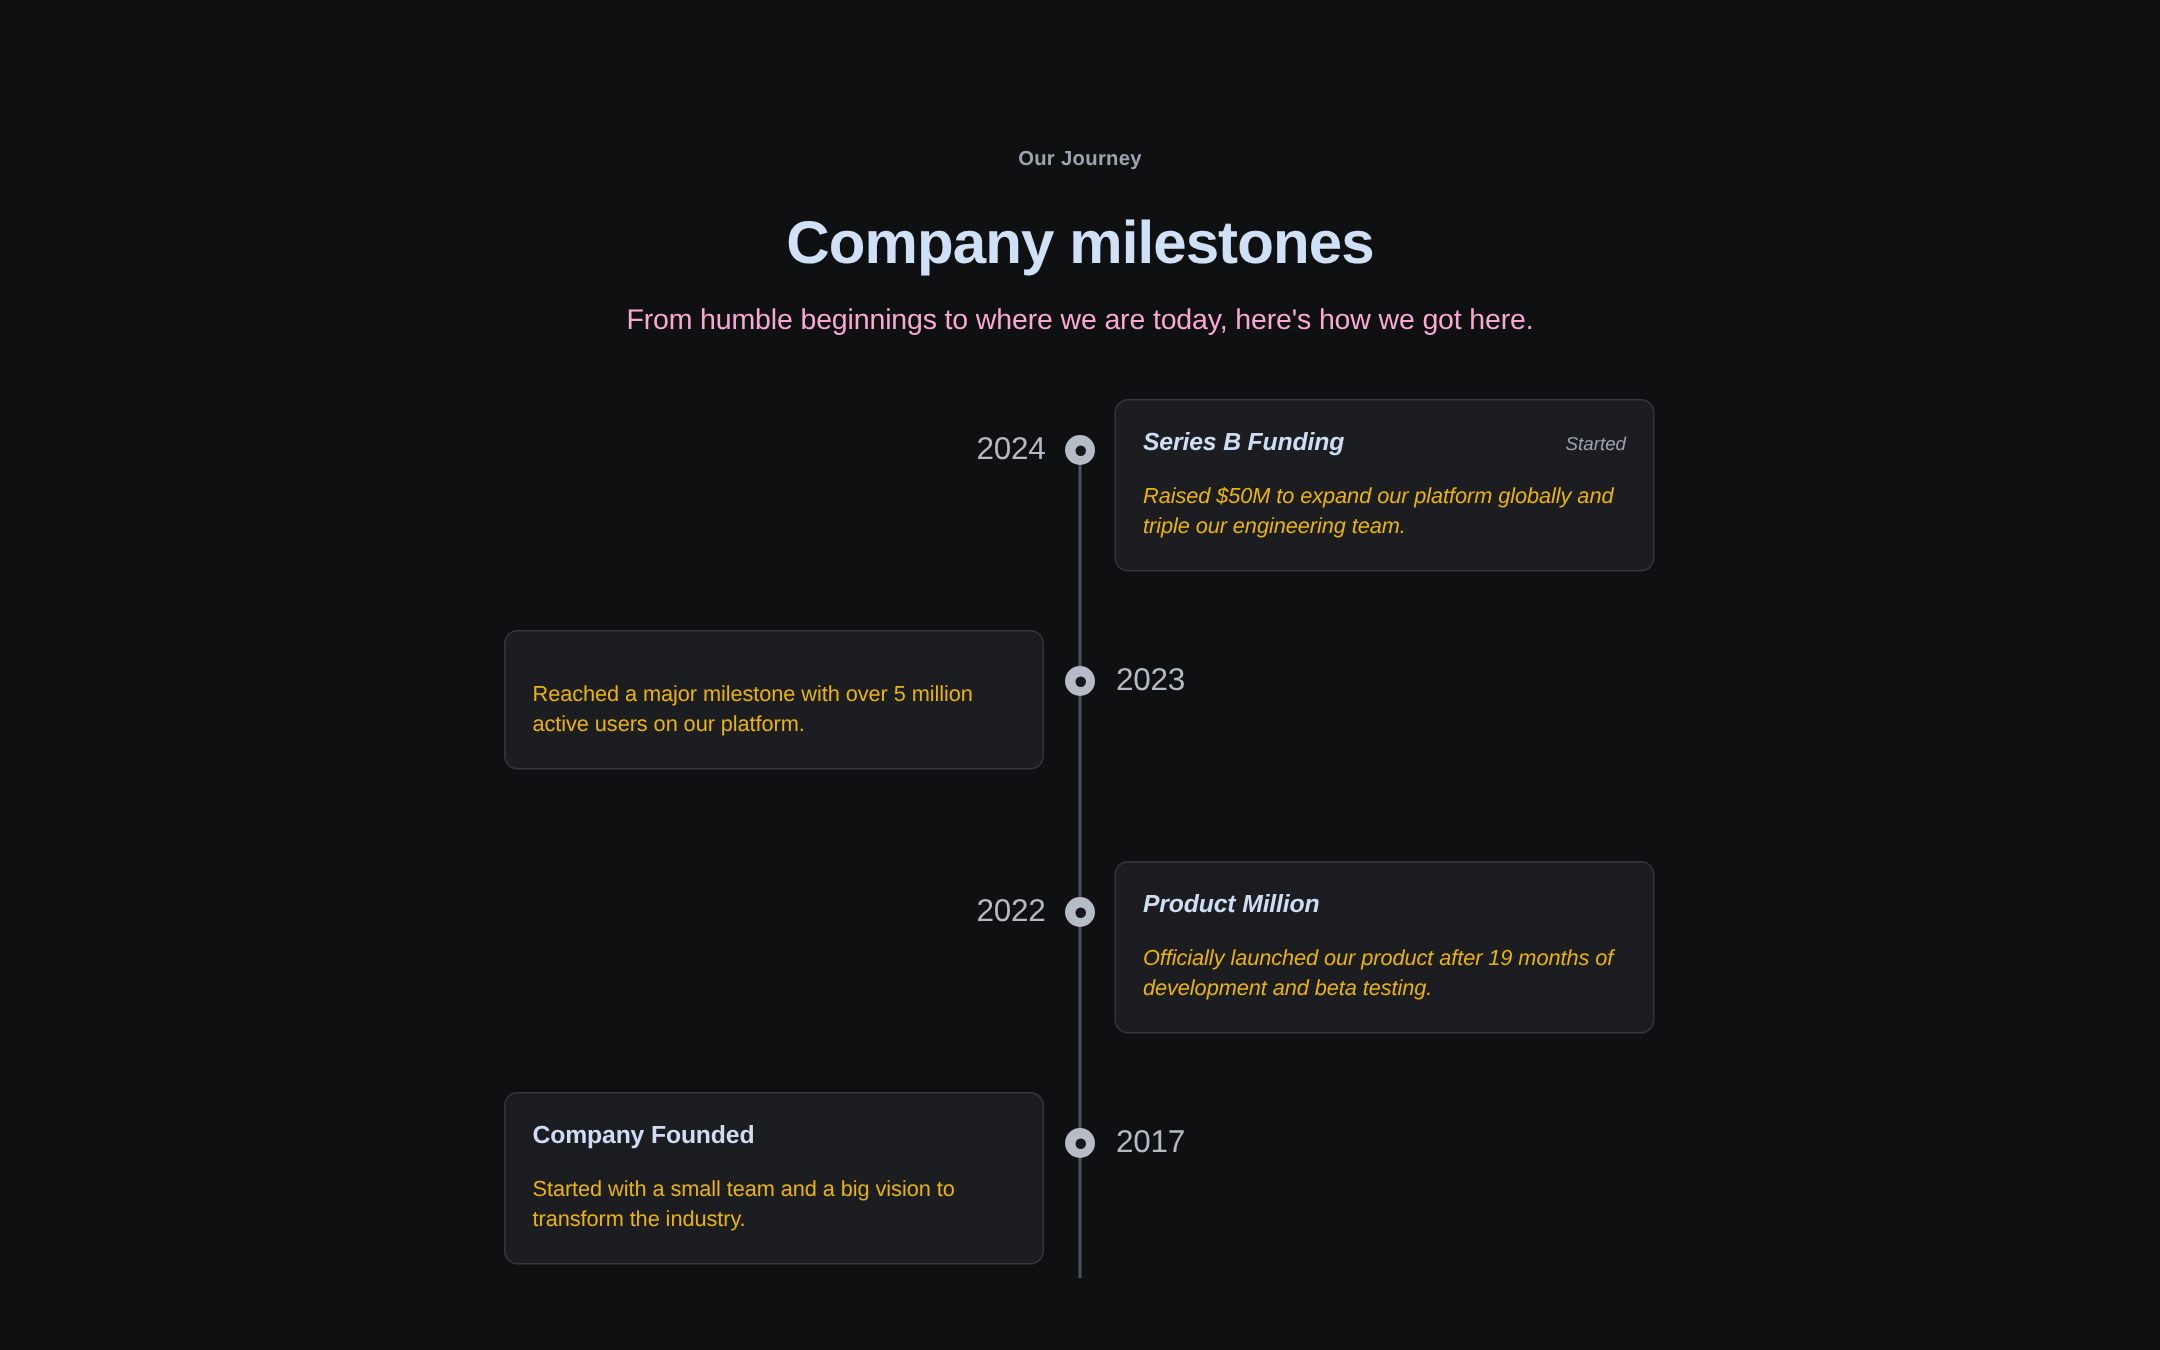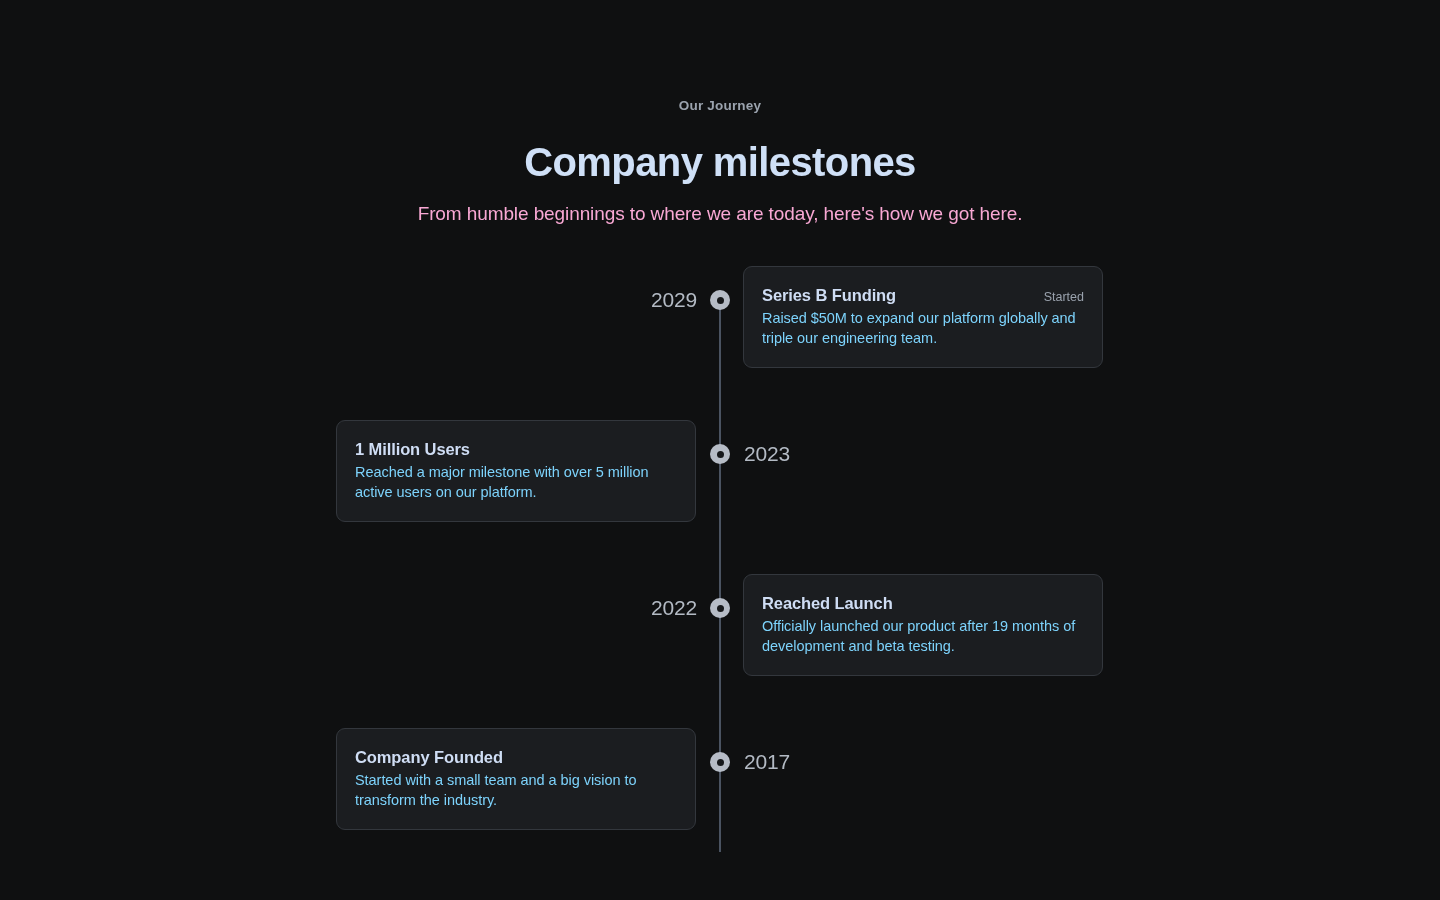--- a/index.html
+++ b/index.html
@@ -103,21 +103,21 @@
     font-size: 21px;
     font-weight: 500;
     letter-spacing: -0.2px;
     color: #b3bac4;
     line-height: 28px;
     padding-top: 20px;
     white-space: nowrap;
   }
 
   .row.right .side-left  { padding-right: 23px; }
-  .row.right .side-right { padding-left: 23px; }
+  .row.right .side-right { padding-left: 23px; font-style: italic; }
 
   
   .dot {
     position: absolute;
     left: 710px;
     top: 24px;
     width: 20px;
     height: 20px;
     border-radius: 50%;
     background: #b6bcc6;
@@ -162,25 +162,25 @@
   .card-badge {
     font-size: 12.5px;
     font-weight: 500;
     letter-spacing: 0px;
     color: #9aa2ad;
     line-height: 18px;
     white-space: nowrap;
   }
 
   .card-desc {
-    margin-top: 2px;
+    margin-top: 15px;
     font-size: 14.5px;
     font-weight: 400;
     letter-spacing: -0.05px;
-    color: #7dd3fc;
+    color: #eab308;
     line-height: 20px;
   }
 </style>
 </head>
 <body>
 
 <div class="page">
 
   <div class="header">
     <div class="eyebrow">Our Journey</div>
@@ -189,59 +189,55 @@
   </div>
 
   <div class="timeline">
 
     <div class="axis-line"></div>
 
     <div class="rows">
 
       <div class="row right">
         <div class="side side-left">
-          <div class="year">2029</div>
+          <div class="year">2024</div>
         </div>
         <div class="dot"></div>
         <div class="side side-right">
           <div class="card">
             <div class="card-head">
               <div class="card-title">Series B Funding</div>
               <div class="card-badge">Started</div>
             </div>
             <div class="card-desc">Raised $50M to expand our platform globally and triple our engineering team.</div>
           </div>
         </div>
       </div>
 
       <div class="row left">
         <div class="side side-left">
           <div class="card">
+            <div class="card-desc">Reached a major milestone with over 5 million active users on our platform.</div>
+          </div>
+        </div>
+        <div class="dot"></div>
+        <div class="side side-right">
+          <div class="year">2023</div>
+        </div>
+      </div>
+
+      <div class="row right">
+        <div class="side side-left">
+          <div class="year">2022</div>
+        </div>
+        <div class="dot"></div>
+        <div class="side side-right">
+          <div class="card">
             <div class="card-head">
-              <div class="card-title">1 Million Users</div>
-
-            </div>
-            <div class="card-desc">Reached a major milestone with over 5 million active users on our platform.</div>
-          </div>
-        </div>
-        <div class="dot"></div>
-        <div class="side side-right">
-          <div class="year">2023</div>
-        </div>
-      </div>
-
-      <div class="row right">
-        <div class="side side-left">
-          <div class="year">2022</div>
-        </div>
-        <div class="dot"></div>
-        <div class="side side-right">
-          <div class="card">
-            <div class="card-head">
-              <div class="card-title">Reached Launch</div>
+              <div class="card-title">Product Million</div>
 
             </div>
             <div class="card-desc">Officially launched our product after 19 months of development and beta testing.</div>
           </div>
         </div>
       </div>
 
       <div class="row left">
         <div class="side side-left">
           <div class="card">

